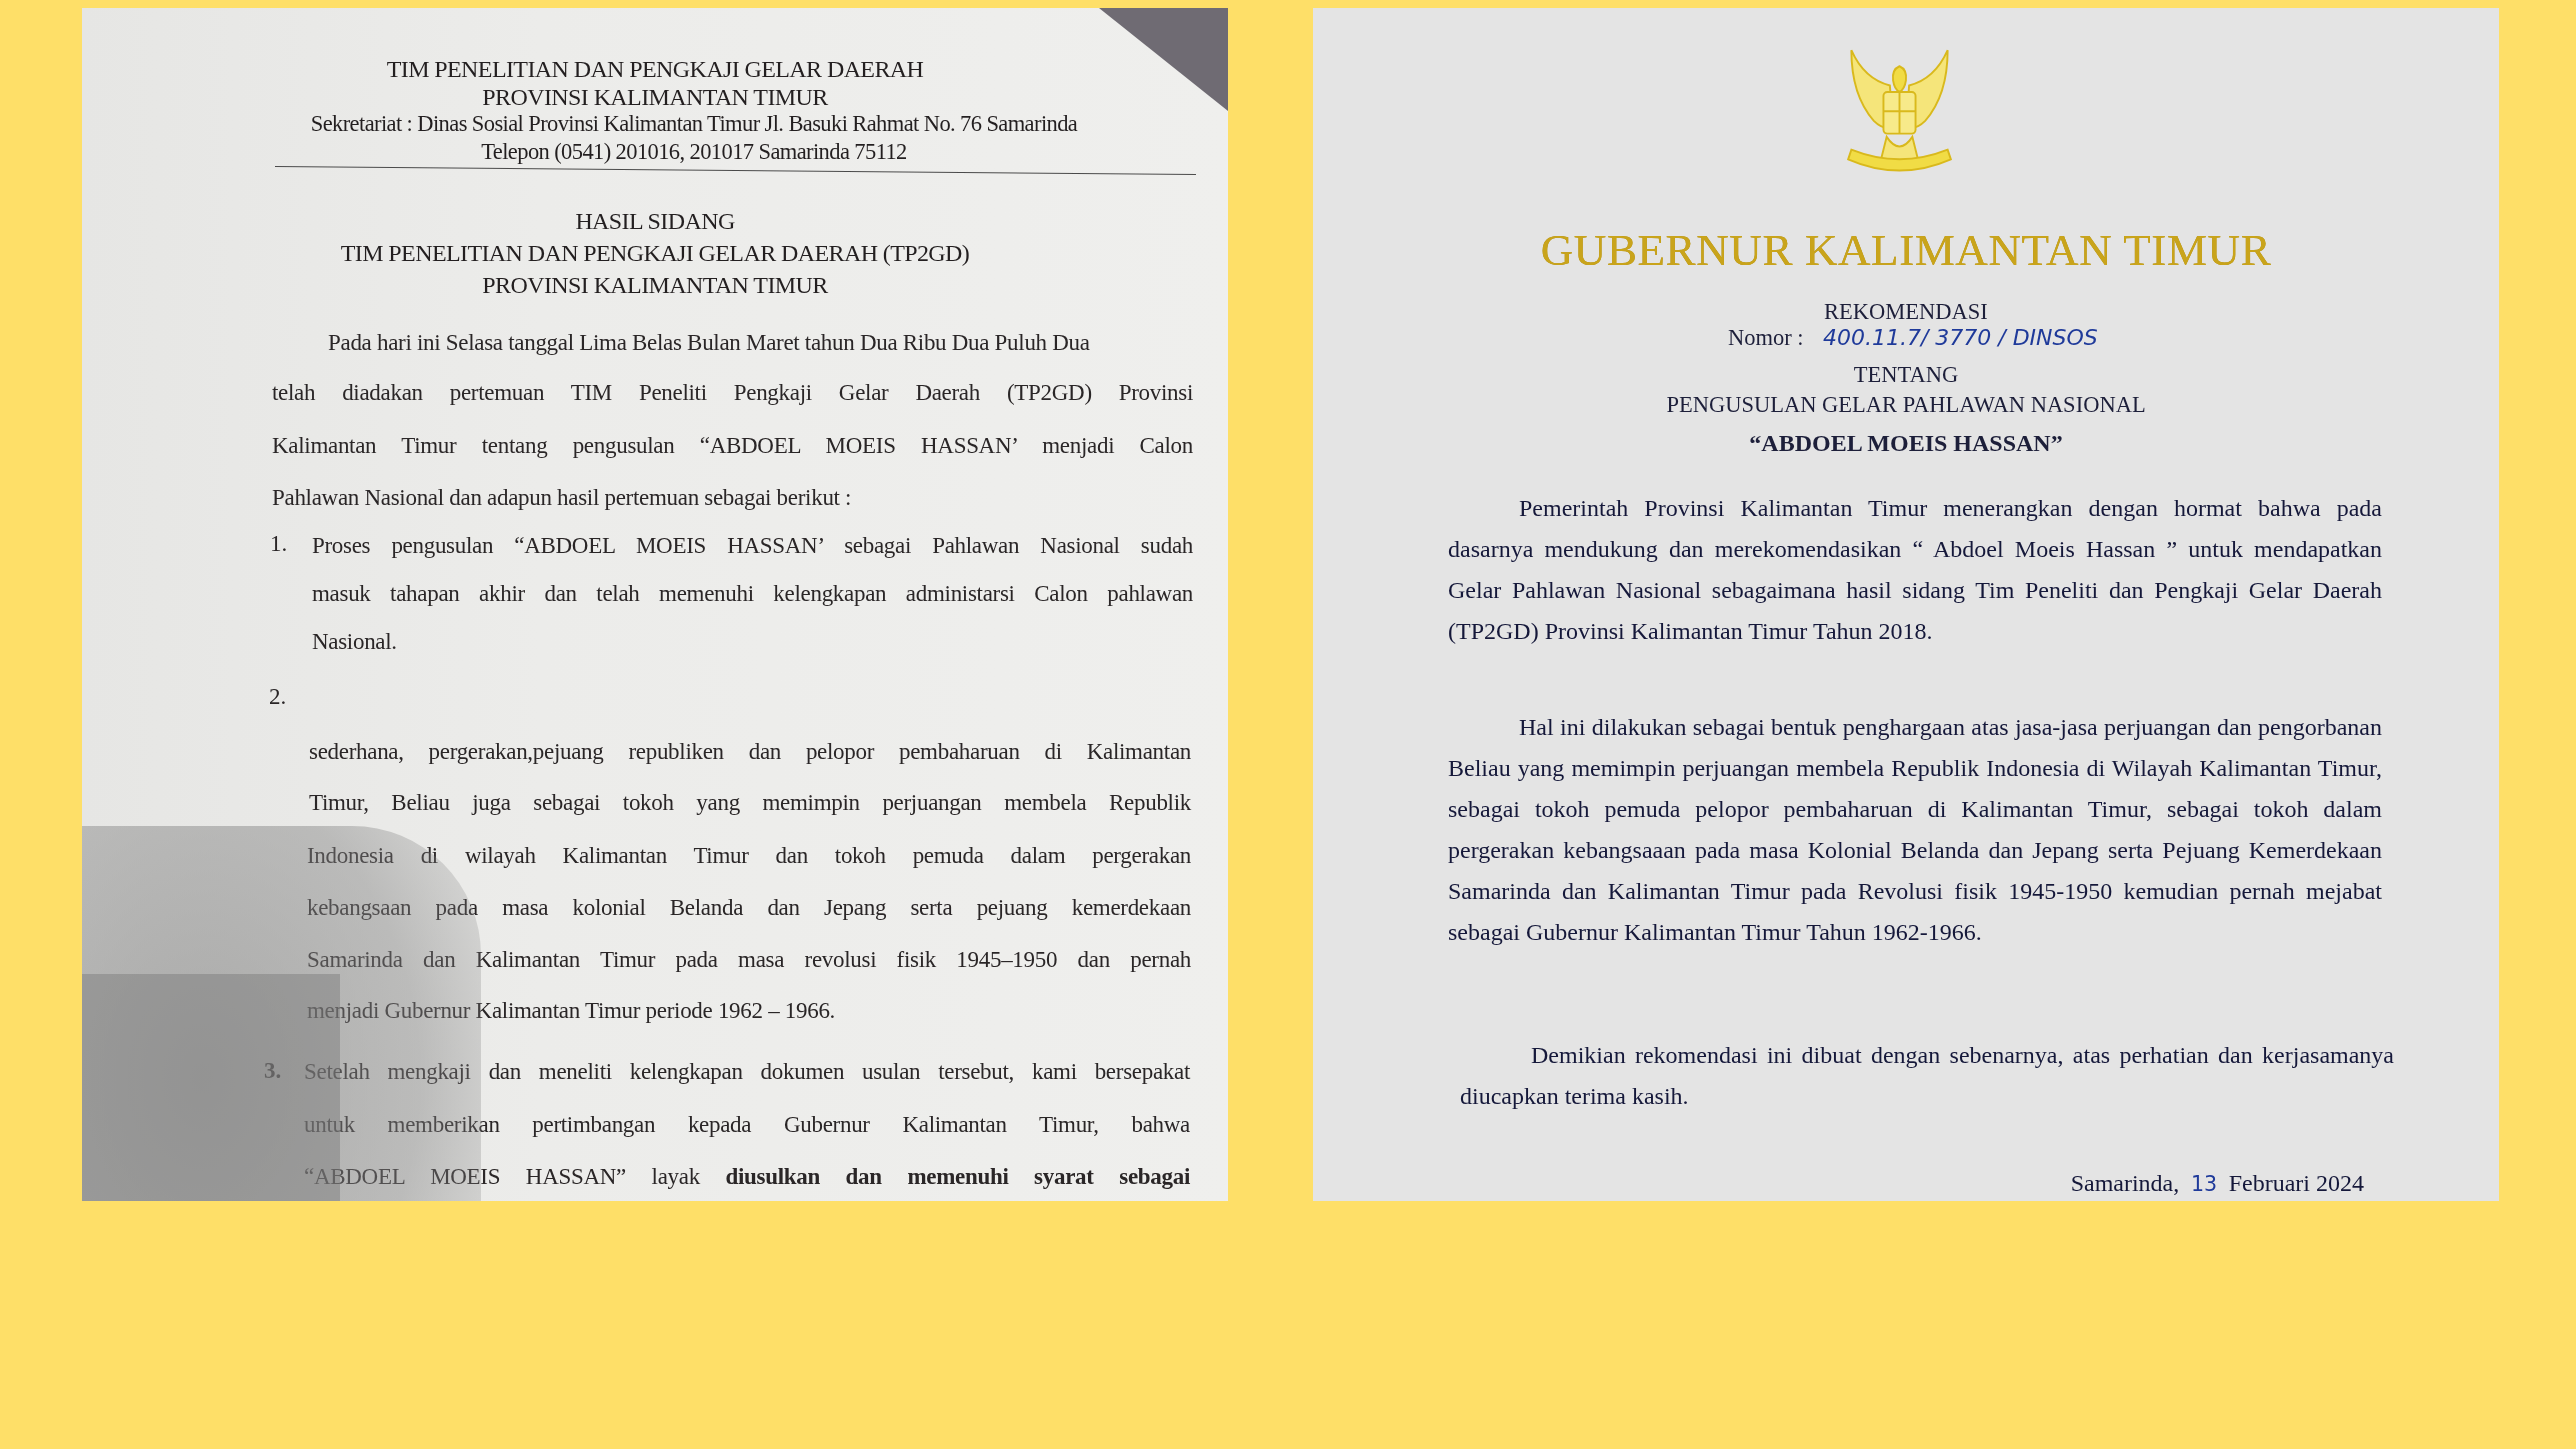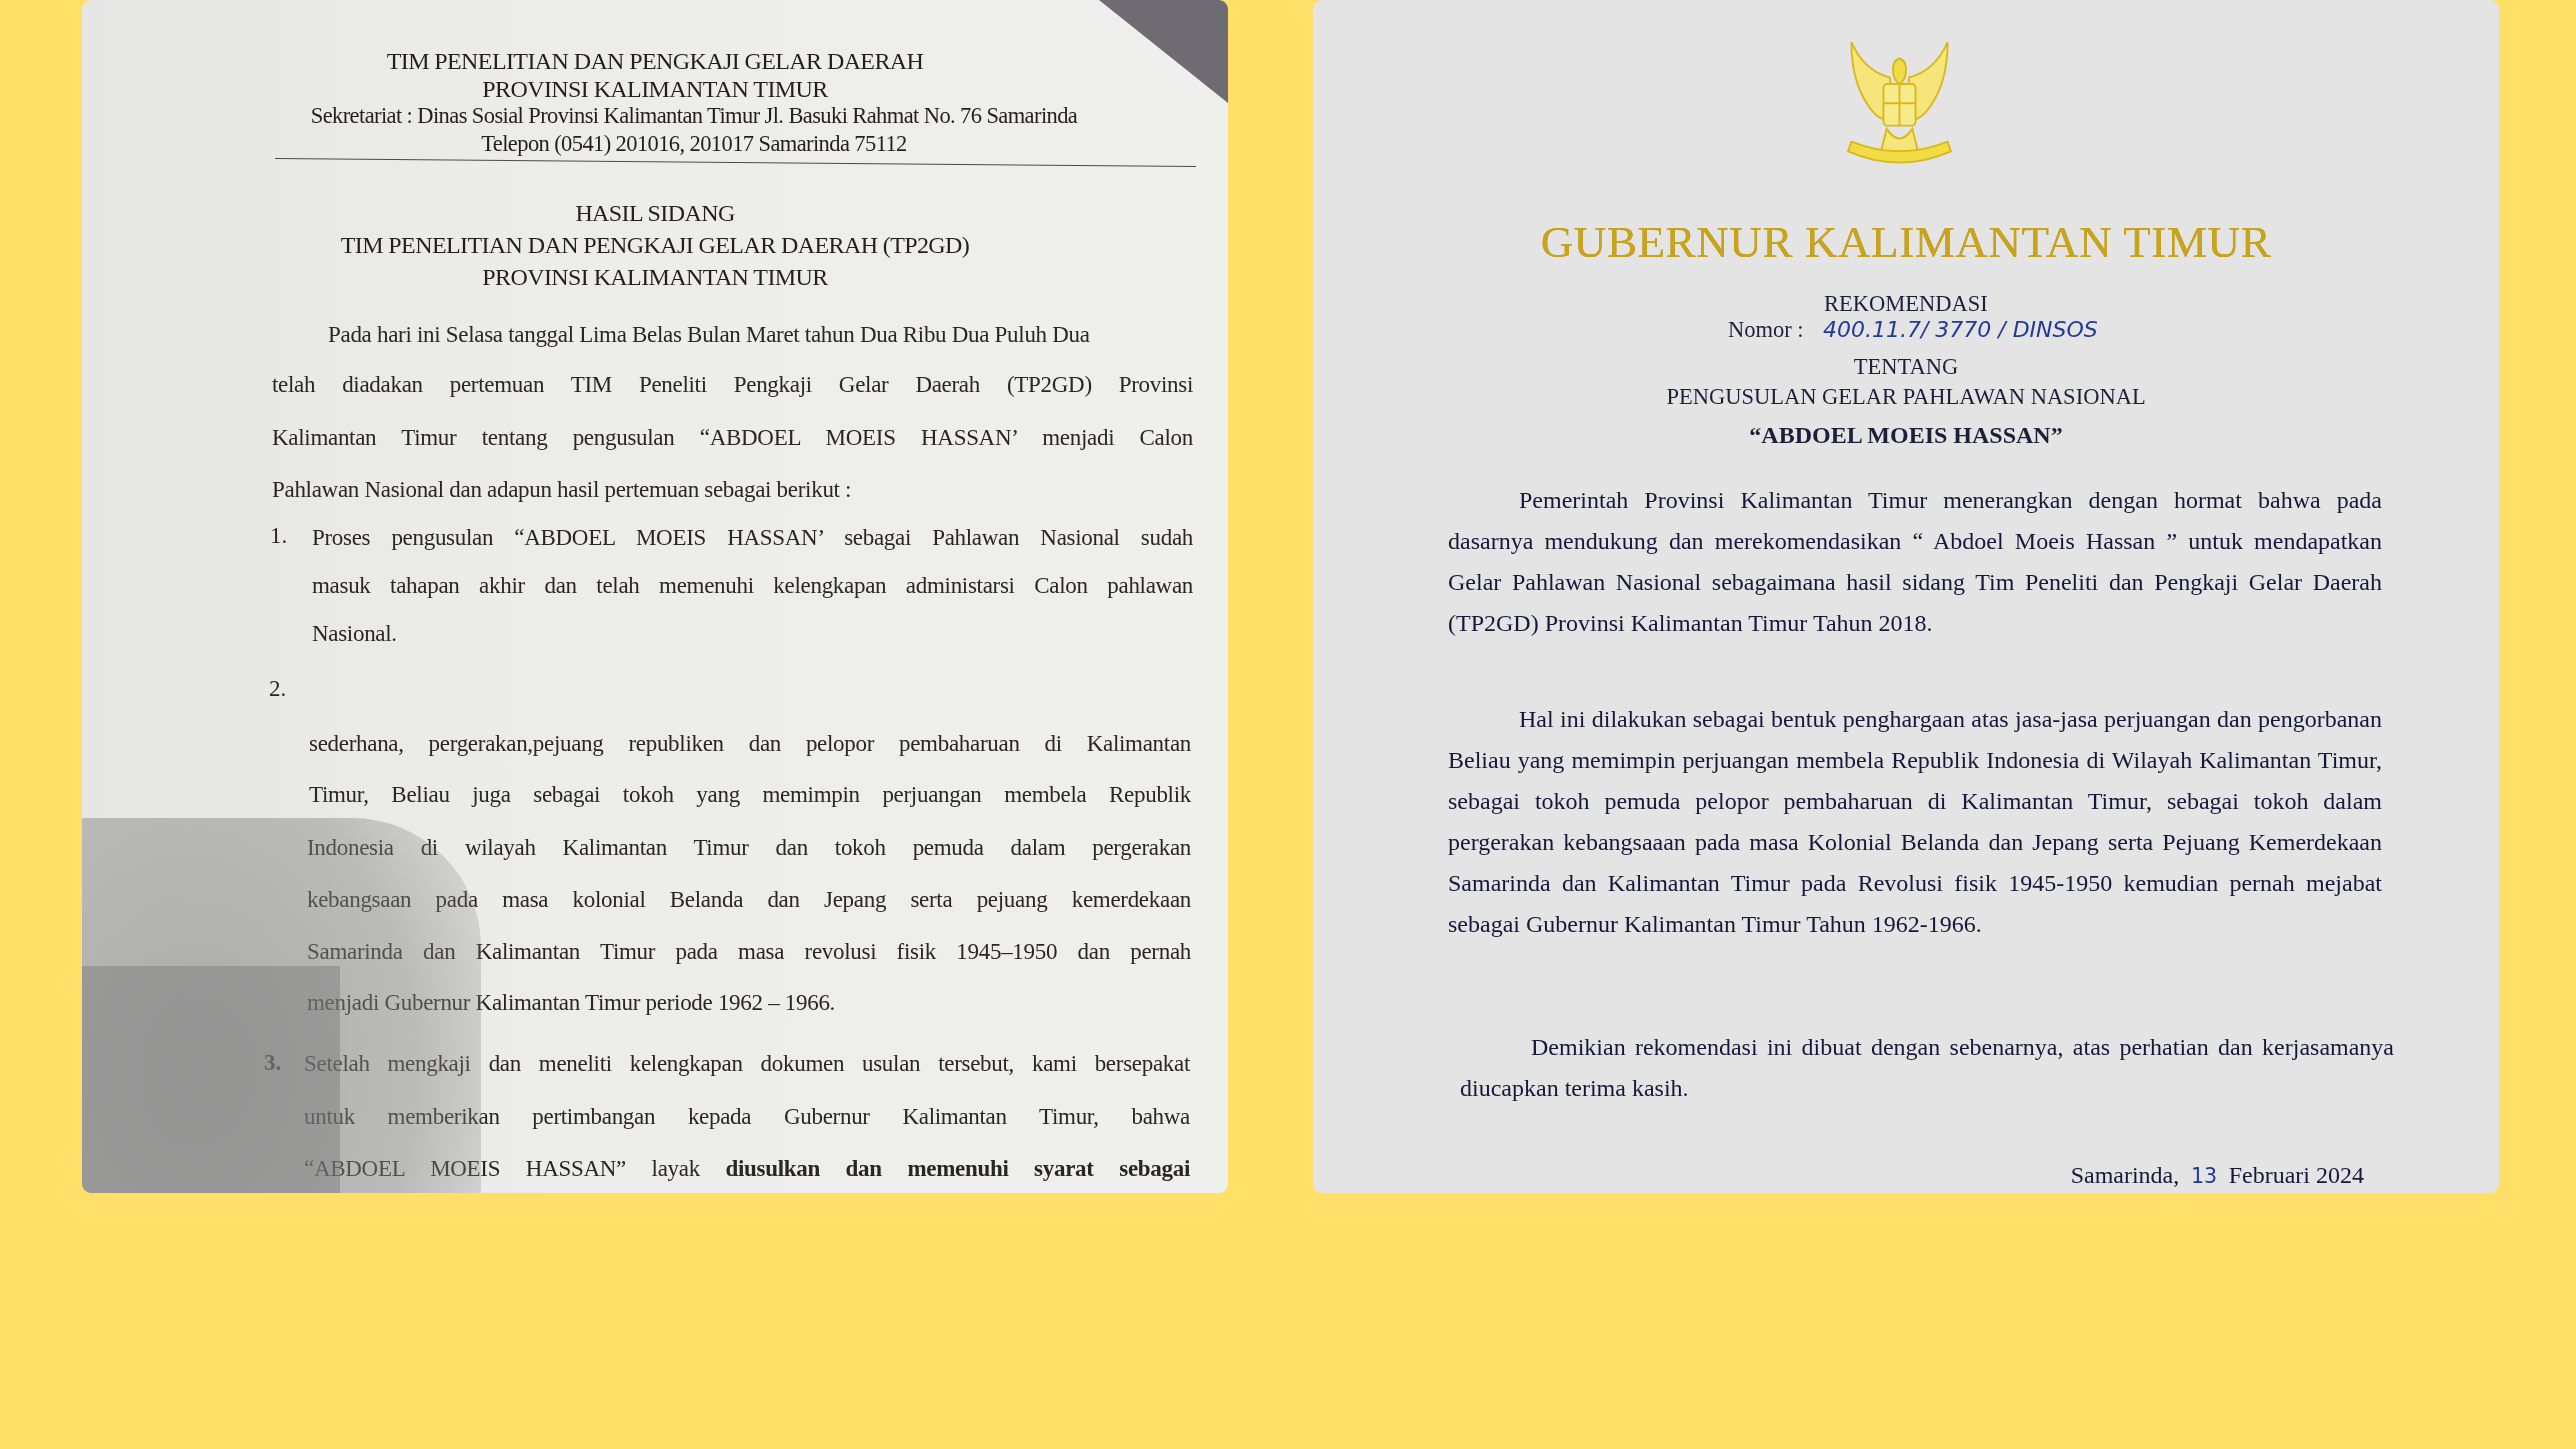--- a/index.html
+++ b/index.html
@@ -2,21 +2,21 @@
 <html style="font-size:10.3px"><head>
   <meta charset="utf-8">
   <style>
     html, body { margin: 0; padding: 0; }
     body {
       width: 2576px; height: 1449px; position: relative; overflow: hidden;
       background: #FEDF68;
       font-family: "Liberation Serif", "DejaVu Serif", serif;
     }
     .page {
-      position: absolute; top: 0; height: 1193px; overflow: hidden; border-radius: 9px;
+      position: absolute; top: 8px; height: 1193px; overflow: hidden;
     }
     
     #left-page {
       left: 82px; width: 1146px;
       background: linear-gradient(90deg, #e6e6e4 0%, #ececea 40%, #efefed 100%);
     }
     .corner-shadow {
       position: absolute; top: 0; right: 0; width: 129px; height: 103px;
       background: #6f6b73;
       clip-path: polygon(0 0, 100% 0, 100% 100%);

